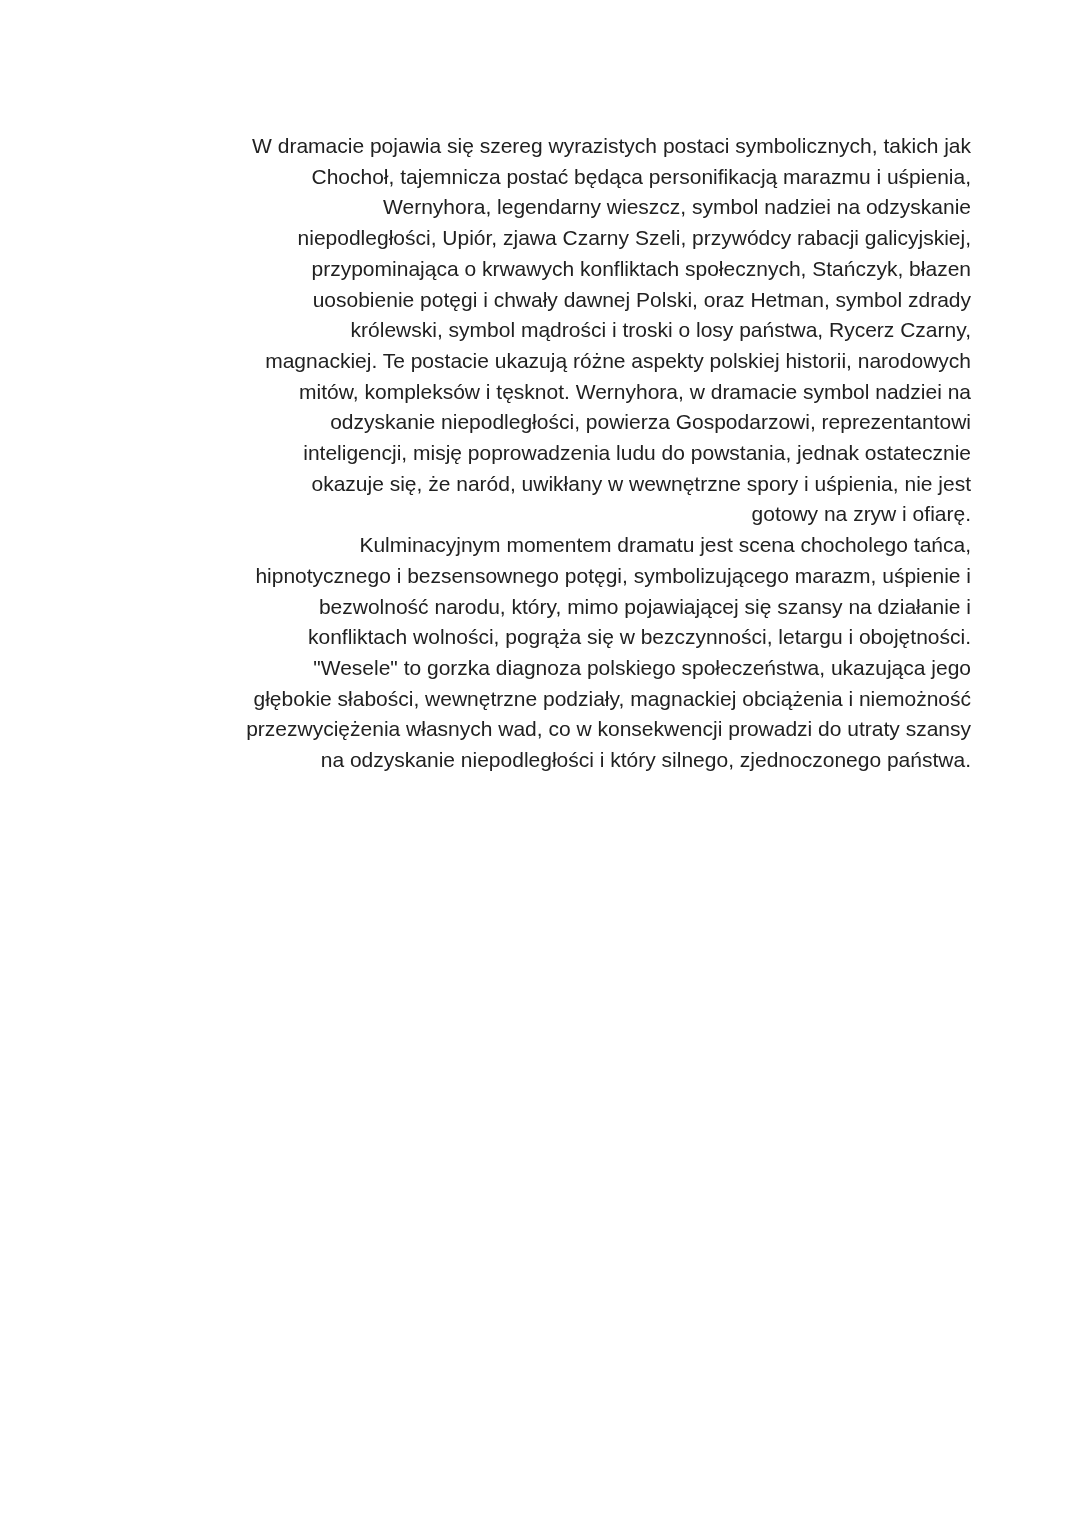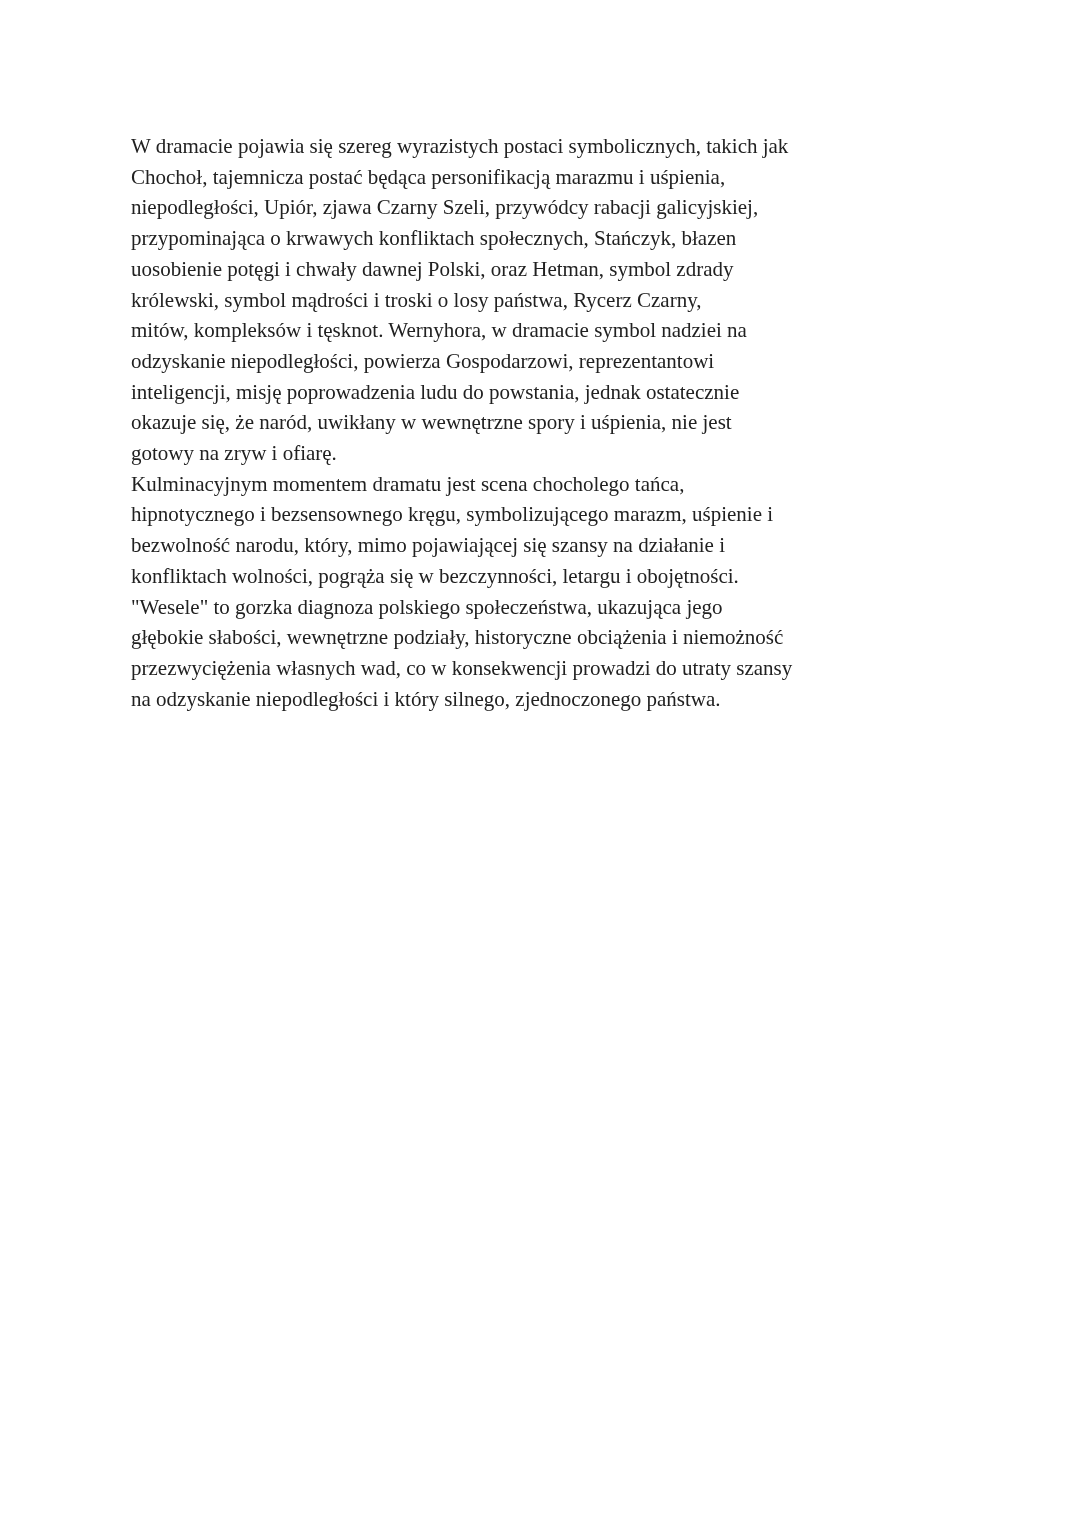--- a/index.html
+++ b/index.html
@@ -6,21 +6,22 @@
     margin: 0;
     padding: 0;
     background: #ffffff;
   }
   .page {
     position: relative;
     width: 1024px;
     height: 1525px;
     background: #ffffff;
     overflow: hidden;
-    font-family: Liberation Serif, serif;
+    font-family: Liberation Sans, sans-serif;
+    text-align: right;
   }
   .text-block {
     position: absolute;
     left: 131px;
     top: 131px;
     width: 840px;
     color: #212121;
     font-size: 21px;
     line-height: 30.7px;
     letter-spacing: 0;
@@ -32,49 +33,51 @@
 </head>
 <body>
 
 <div class="page">
   <div class="text-block">
 
       <div class="text-line">W dramacie pojawia się szereg wyrazistych postaci symbolicznych, takich jak</div>
 
       <div class="text-line">Chochoł, tajemnicza postać będąca personifikacją marazmu i uśpienia,</div>
 
+      <div class="text-line">Wernyhora, legendarny wieszcz, symbol nadziei na odzyskanie</div>
 
       <div class="text-line">niepodległości, Upiór, zjawa Czarny Szeli, przywódcy rabacji galicyjskiej,</div>
 
       <div class="text-line">przypominająca o krwawych konfliktach społecznych, Stańczyk, błazen</div>
 
       <div class="text-line">uosobienie potęgi i chwały dawnej Polski, oraz Hetman, symbol zdrady</div>
 
       <div class="text-line">królewski, symbol mądrości i troski o losy państwa, Rycerz Czarny,</div>
 
+      <div class="text-line">magnackiej. Te postacie ukazują różne aspekty polskiej historii, narodowych</div>
 
       <div class="text-line">mitów, kompleksów i tęsknot. Wernyhora, w dramacie symbol nadziei na</div>
 
       <div class="text-line">odzyskanie niepodległości, powierza Gospodarzowi, reprezentantowi</div>
 
       <div class="text-line">inteligencji, misję poprowadzenia ludu do powstania, jednak ostatecznie</div>
 
       <div class="text-line">okazuje się, że naród, uwikłany w wewnętrzne spory i uśpienia, nie jest</div>
 
       <div class="text-line">gotowy na zryw i ofiarę.</div>
 
       <div class="text-line">Kulminacyjnym momentem dramatu jest scena chocholego tańca,</div>
 
-      <div class="text-line">hipnotycznego i bezsensownego kręgu, symbolizującego marazm, uśpienie i</div>
+      <div class="text-line">hipnotycznego i bezsensownego potęgi, symbolizującego marazm, uśpienie i</div>
 
       <div class="text-line">bezwolność narodu, który, mimo pojawiającej się szansy na działanie i</div>
 
       <div class="text-line">konfliktach wolności, pogrąża się w bezczynności, letargu i obojętności.</div>
 
       <div class="text-line">"Wesele" to gorzka diagnoza polskiego społeczeństwa, ukazująca jego</div>
 
-      <div class="text-line">głębokie słabości, wewnętrzne podziały, historyczne obciążenia i niemożność</div>
+      <div class="text-line">głębokie słabości, wewnętrzne podziały, magnackiej obciążenia i niemożność</div>
 
       <div class="text-line">przezwyciężenia własnych wad, co w konsekwencji prowadzi do utraty szansy</div>
 
       <div class="text-line">na odzyskanie niepodległości i który silnego, zjednoczonego państwa.</div>
     </div>
 </div>
 
 </body></html>

